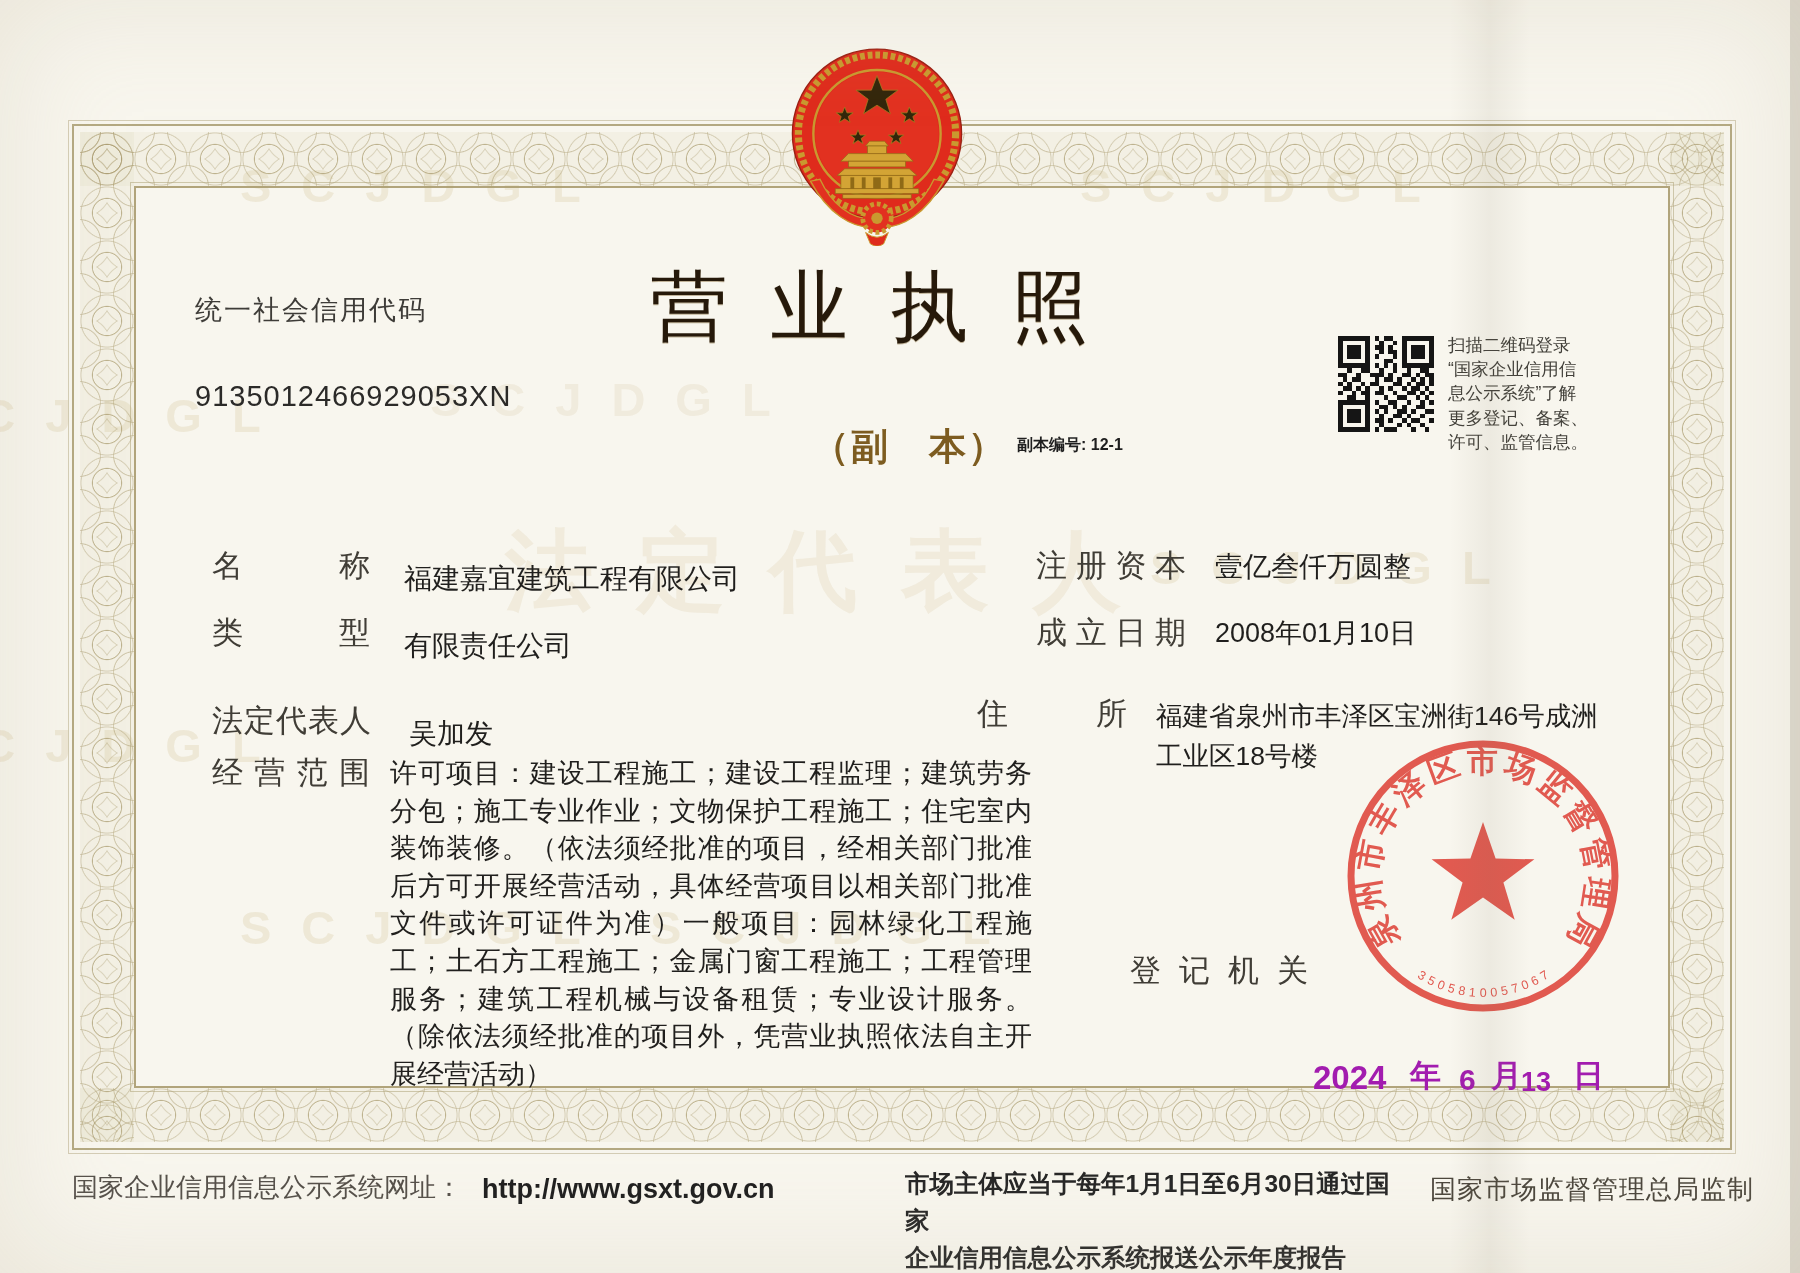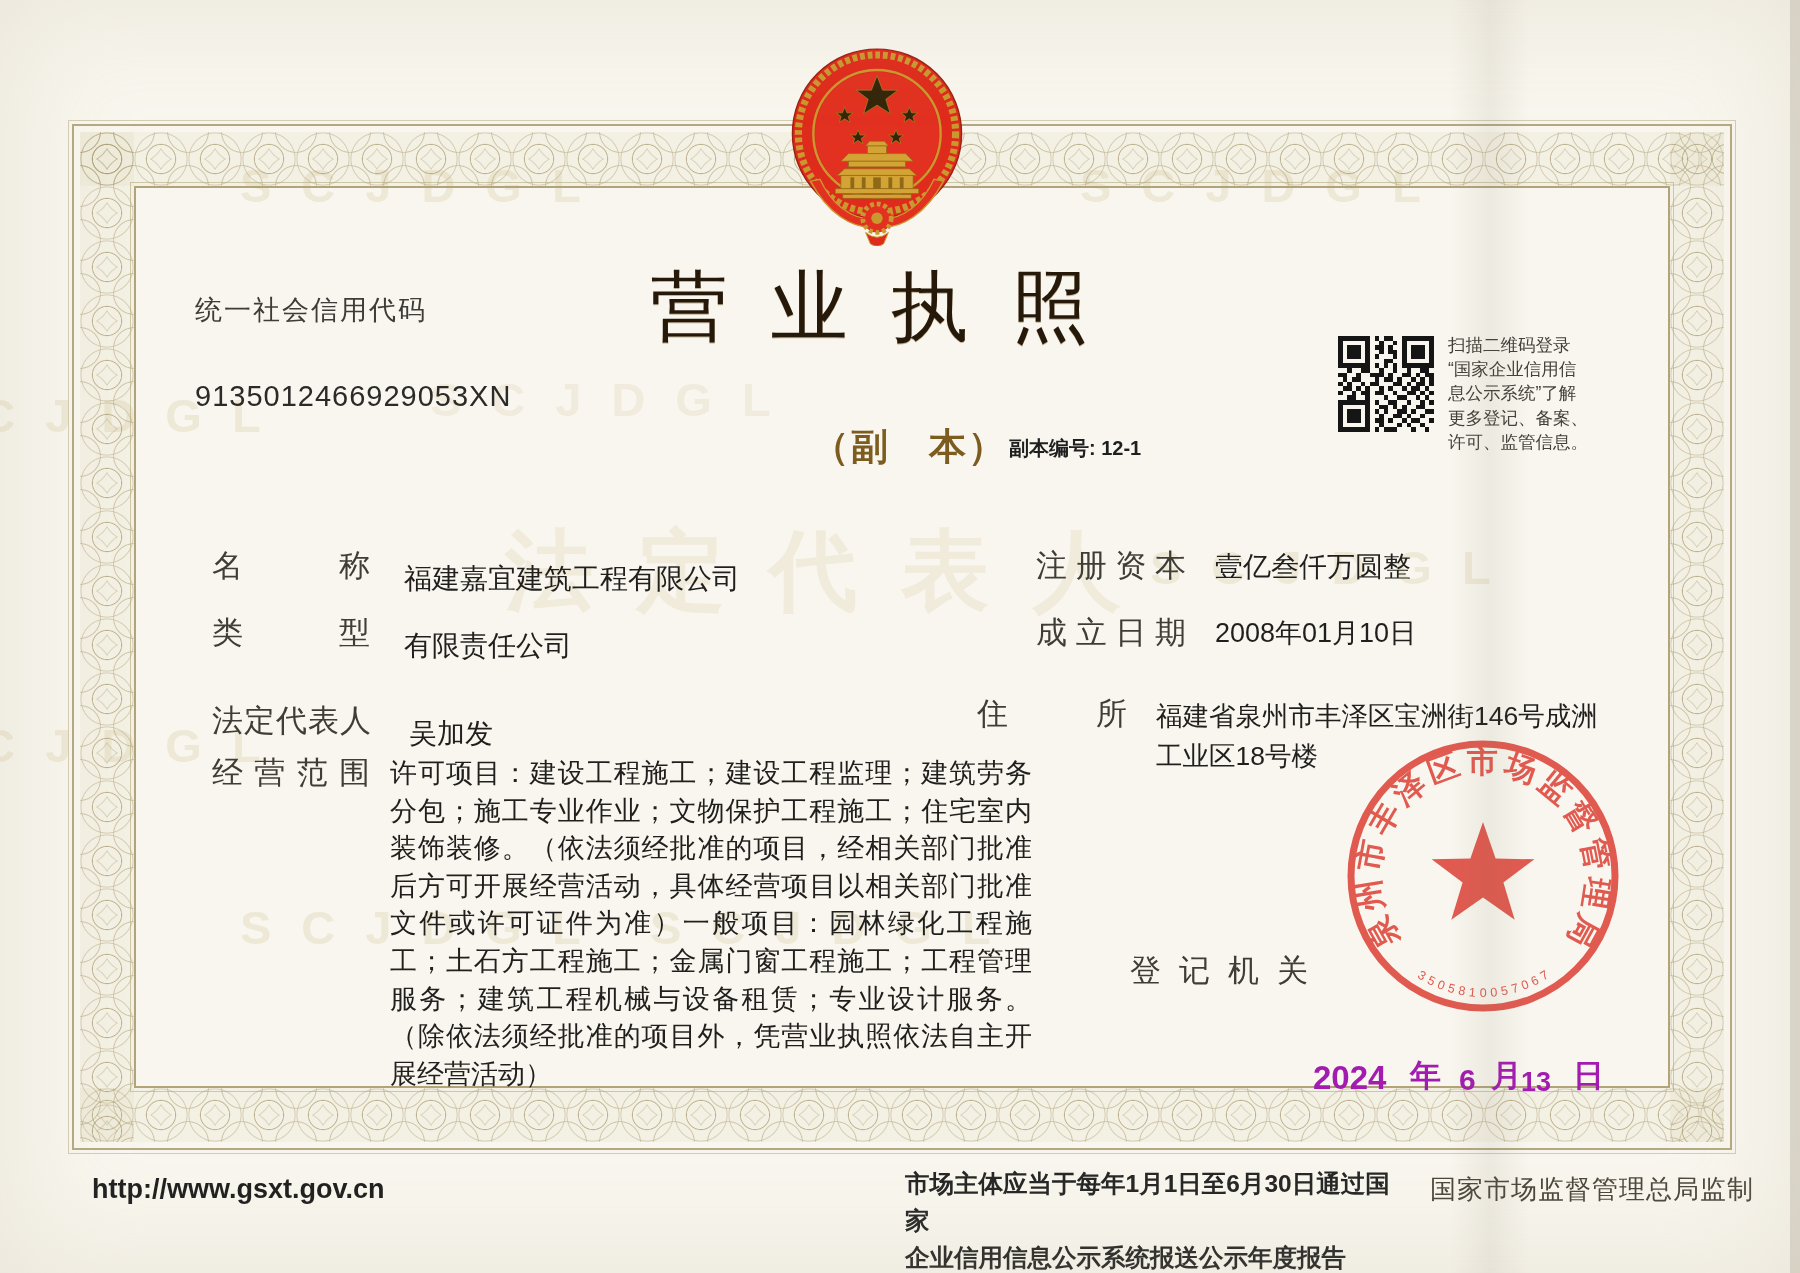--- a/index.html
+++ b/index.html
@@ -36,21 +36,21 @@
   .wm-cn{position:absolute;left:505px;top:512px;font-size:88px;letter-spacing:44px;font-weight:700;color:rgba(193,166,102,.13);z-index:0;white-space:nowrap;font-family:"Liberation Serif","DejaVu Serif",serif;}
 
   
   .credit-label{position:absolute;left:195px;top:292px;font-family:"Liberation Serif","DejaVu Serif",serif;font-size:27px;letter-spacing:2px;color:#3e3c38;z-index:3;}
   .credit-code{position:absolute;left:195px;top:380px;font-size:29px;letter-spacing:1px;color:#2b2a28;font-weight:500;z-index:3;}
   .title{position:absolute;left:475px;top:256px;width:800px;text-align:center;
     font-size:77px;font-weight:400;letter-spacing:11px;color:#26190a;
     text-shadow:0 1px 0 rgba(110,80,25,.4);z-index:3;white-space:nowrap;}
   .subtitle{position:absolute;left:812px;top:422px;display:flex;align-items:flex-start;z-index:3;white-space:nowrap;}
   .copy-mark{font-size:37px;font-weight:700;color:#7d5c20;letter-spacing:2px;}
-  .copy-no{font-size:20px;color:#1f1f1f;margin-left:2px;padding-top:13px;font-weight:600;}
+  .copy-no{font-size:16px;color:#1f1f1f;margin-left:10px;padding-top:13px;font-weight:600;}
   .qr{position:absolute;left:1338px;top:336px;z-index:3;}
   .qr-caption{position:absolute;left:1448px;top:333px;width:175px;font-size:17.5px;line-height:24.2px;
     color:#42403a;font-weight:500;white-space:pre-line;z-index:3;}
 
   
   .emblem{position:absolute;left:782px;top:46px;z-index:5;}
 
   
   .f-row{position:absolute;display:flex;align-items:flex-start;z-index:3;}
   .f-label{font-family:"Liberation Serif","DejaVu Serif",serif;font-size:31px;color:#403d36;flex:none;}
@@ -233,20 +233,21 @@
 <div class="date-row">
   <span class="d-year">2024</span>
   <span class="d-yu">年</span>
   <span class="d-month">6</span>
   <span class="d-mu">月</span>
   <span class="d-day">13</span>
   <span class="d-du">日</span>
 </div>
 
 <div class="footer-left">
+  <span class="site-label">国家企业信用信息公示系统网址：</span>
   <span class="site-url">http://www.gsxt.gov.cn</span>
 </div>
 <div class="footer-notice">市场主体应当于每年1月1日至6月30日通过国家
 企业信用信息公示系统报送公示年度报告</div>
 <div class="footer-right">国家市场监督管理总局监制</div>
 
 <div class="scan-shadow"></div>
 <div class="scan-edge"></div>
 <div class="vignette"></div>
 

